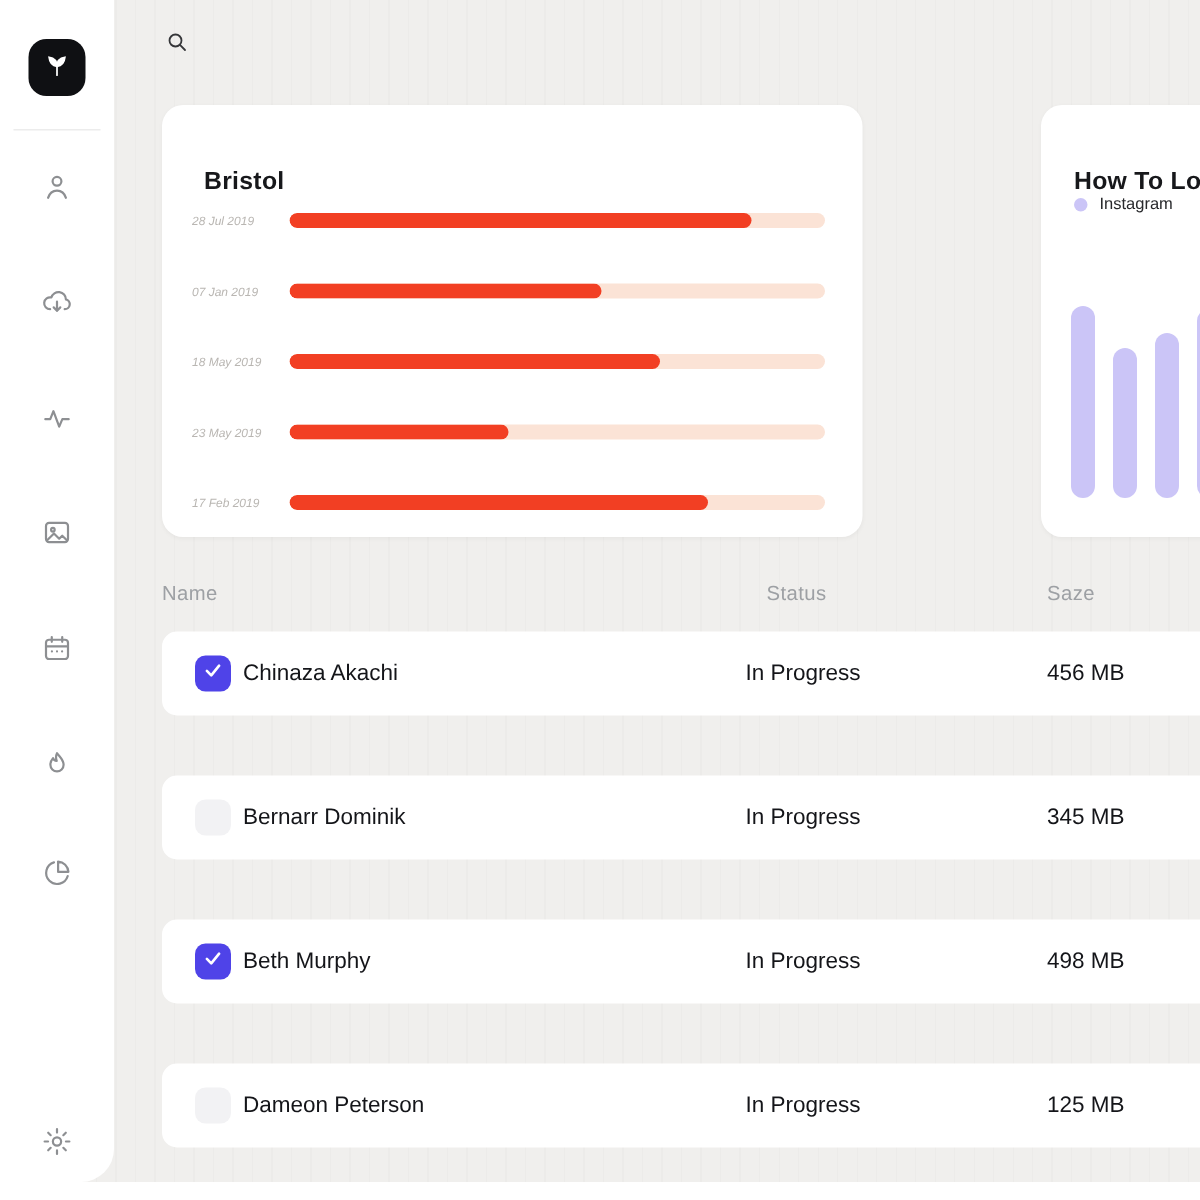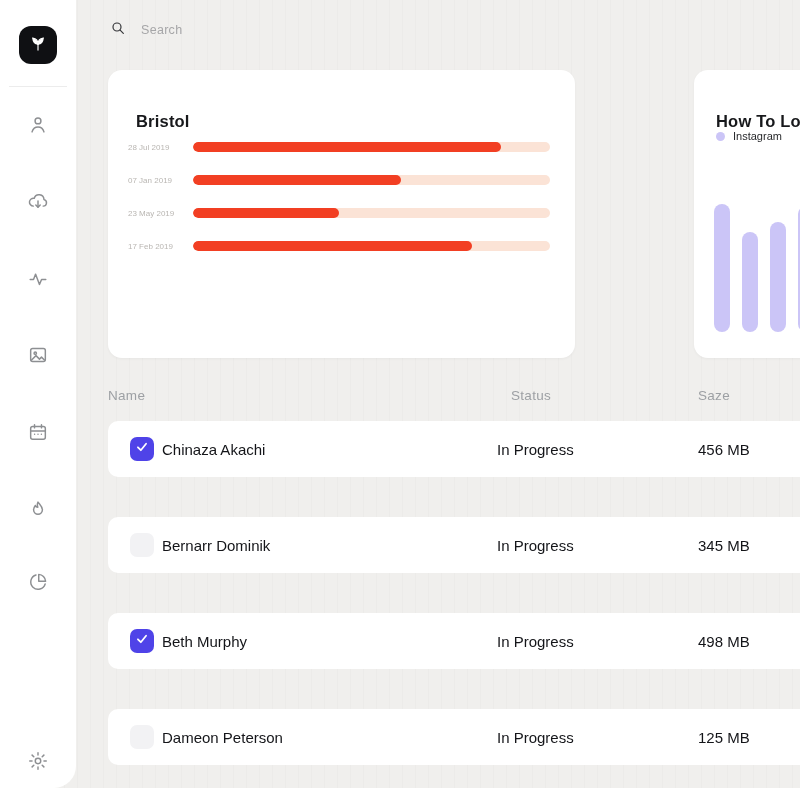--- a/index.html
+++ b/index.html
@@ -41,21 +41,21 @@
     position:absolute; top:70px; height:288px; background:#ffffff; border-radius:14px;
     box-shadow:0 1px 3px rgba(20,20,20,0.04);
   }
   .card-title { position:absolute; font-size:16.5px; font-weight:700; color:#17181b; letter-spacing:0.2px; }
   .bristol { left:108px; width:467px; }
   .bristol .card-title { left:28px; top:28px; }
   .insta { left:694px; width:280px; }
   .insta .card-title { left:22px; top:28px; }
   
   .bchart { position:absolute; left:20px; right:25px; top:72px; }
-  .crow { display:flex; align-items:center; height:10px; margin-bottom:23px; }
+  .crow { display:flex; align-items:center; height:10px; margin-bottom:37px;font-style:italic; }
   .clabel { width:65px; font-size:8px; color:#b9b6b2; }
   .ctrack { flex:1; height:10px; border-radius:6px; position:relative; overflow:hidden; }
   .cfill { position:absolute; left:0; top:0; bottom:0; border-radius:6px; }
   .baxis { display:flex; justify-content:space-between; margin-left:65px; margin-top:-9px; font-size:8px; color:#bbb8b4; }
   
   .legend-row { position:absolute; left:22px; top:60px; display:flex; align-items:center; gap:8px; }
   .legend-dot { width:9px; height:9px; border-radius:50%; }
   .legend-label { font-size:11px; color:#28292c; }
   .vbars { position:absolute; left:20px; bottom:26px; display:flex; align-items:flex-end; gap:12px; }
   .vbar { width:16px; border-radius:9px; }
@@ -166,37 +166,42 @@
   </div>
 </nav>
 
 <div class="search">
   <span>
     <svg viewBox="0 0 24 24">
         <circle cx="10.5" cy="10.5" r="6"></circle>
         <path d="M15.2 15.2 20 20"></path>
       </svg>
   </span>
-  <input type="text" value="" placeholder="Search" style="">
 </div>
 
 <section class="card bristol">
   <h2 class="card-title">Bristol</h2>
   <div class="bchart">
     <div>
         <div class="crow">
           <span class="clabel">28 Jul 2019</span>
           <div class="ctrack" style="background: rgb(251, 227, 214);">
             <div class="cfill" style="width: 86.3636%; background: rgb(242, 63, 35);"></div>
           </div>
         </div>
         <div class="crow">
           <span class="clabel">07 Jan 2019</span>
           <div class="ctrack" style="background: rgb(251, 227, 214);">
             <div class="cfill" style="width: 58.1818%; background: rgb(242, 63, 35);"></div>
+          </div>
+        </div>
+        <div class="crow">
+          <span class="clabel">18 May 2019</span>
+          <div class="ctrack" style="background: rgb(251, 227, 214);">
+            <div class="cfill" style="width: 69.0909%; background: rgb(242, 63, 35);"></div>
           </div>
         </div>
         <div class="crow">
           <span class="clabel">23 May 2019</span>
           <div class="ctrack" style="background: rgb(251, 227, 214);">
             <div class="cfill" style="width: 40.9091%; background: rgb(242, 63, 35);"></div>
           </div>
         </div>
         <div class="crow">
           <span class="clabel">17 Feb 2019</span>

